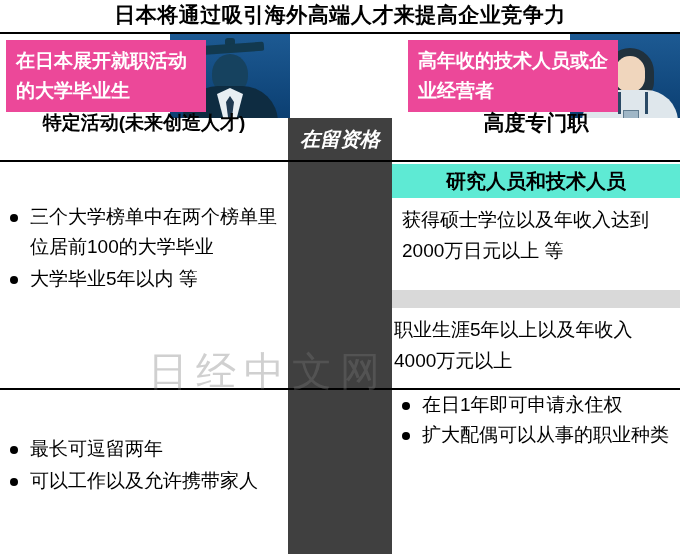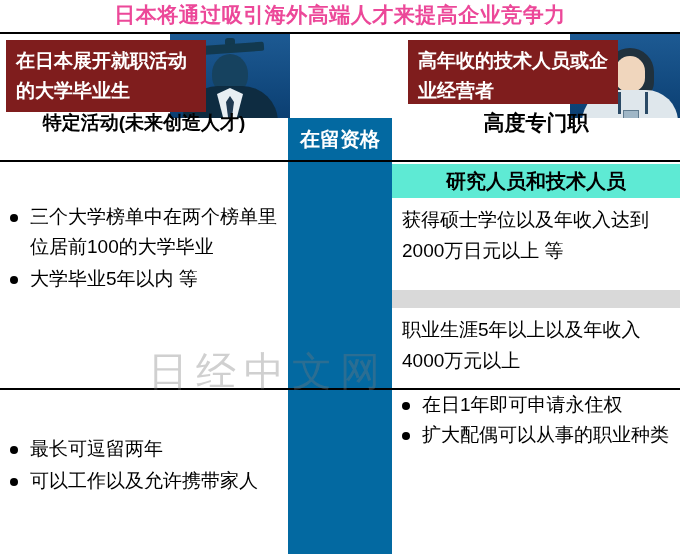--- a/index.html
+++ b/index.html
@@ -26,21 +26,21 @@
   .title {
     position: absolute;
     left: 0;
     top: 2px;
     width: 680px;
     text-align: center;
     font-size: 21px;
     font-weight: bold;
     letter-spacing: 0.5px;
     line-height: 26px;
-    color: #ec4899;
+    color: #000000;
   }
   .title-rule {
     position: absolute;
     left: 0;
     top: 32px;
     width: 680px;
     height: 2px;
     background: #000;
   }
 
@@ -173,37 +173,37 @@
     margin-left: -7px;
     width: 14px;
     height: 11px;
     background: #9fb6c6;
     border: 1px solid #5f7a8e;
   }
 
   .hdr-label {
     position: absolute;
     top: 6px;
-    background: #7f1d1d;
+    background: #ec4899;
     color: #ffffff;
     font-size: 19px;
     font-weight: bold;
     line-height: 30px;
     padding: 6px 10px 0 10px;
     box-sizing: border-box;
   }
   .hdr-label.left {
     left: 6px;
     width: 200px;
     height: 72px;
   }
   .hdr-label.right {
     left: 408px;
     width: 210px;
-    height: 64px;
+    height: 72px;
     text-align: left;
   }
 
   
   .row-head {
     position: absolute;
     left: 0;
     top: 102px;
     width: 597px;
     height: 42px;
@@ -219,21 +219,22 @@
   }
   .cell-head-left { left: 0; width: 288px; font-size: 19px; }
   .cell-head-right { left: 392px; width: 288px; }
 
   .center-col {
     position: absolute;
     left: 288px;
     top: 118px;
     width: 104px;
     bottom: 0;
-    background: #0369a1;
+    background: #404040;
+    font-style: italic;
   }
   .center-head {
     position: absolute;
     left: 0;
     top: 0;
     width: 104px;
     height: 42px;
     line-height: 42px;
     text-align: center;
     color: #fff;
@@ -345,21 +346,21 @@
     width: 288px;
     height: 18px;
     background: #d9d9d9;
   }
   .right-cond-box2 {
     position: absolute;
     left: 392px;
     top: 308px;
     width: 288px;
     height: 80px;
-    padding: 6px 8px 0 10px;
+    padding: 6px 8px 0 2px;
     box-sizing: border-box;
     font-size: 19px;
     line-height: 31px;
   }
 
   
   .watermark {
     position: absolute;
     left: 148px;
     top: 344px;

